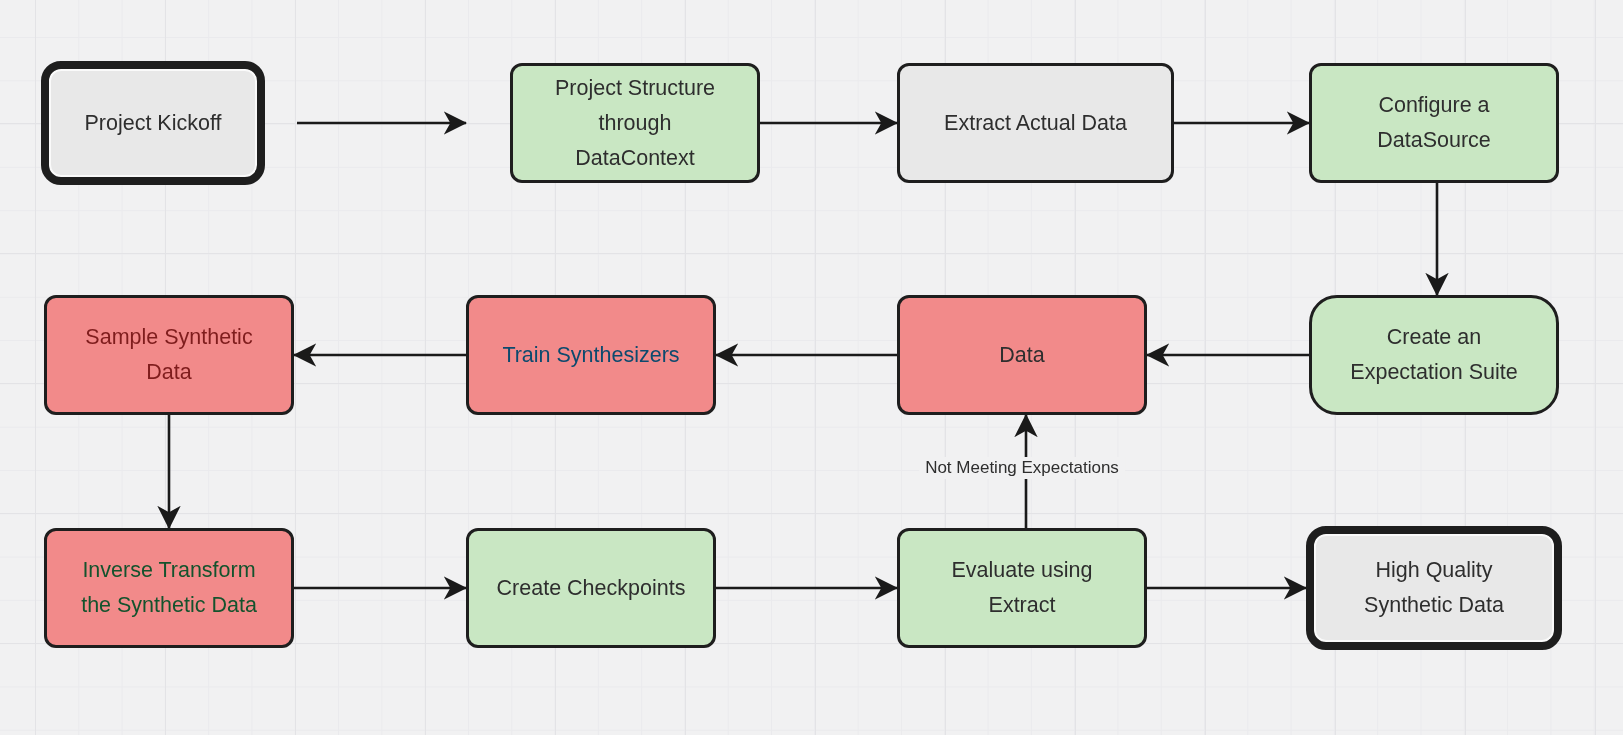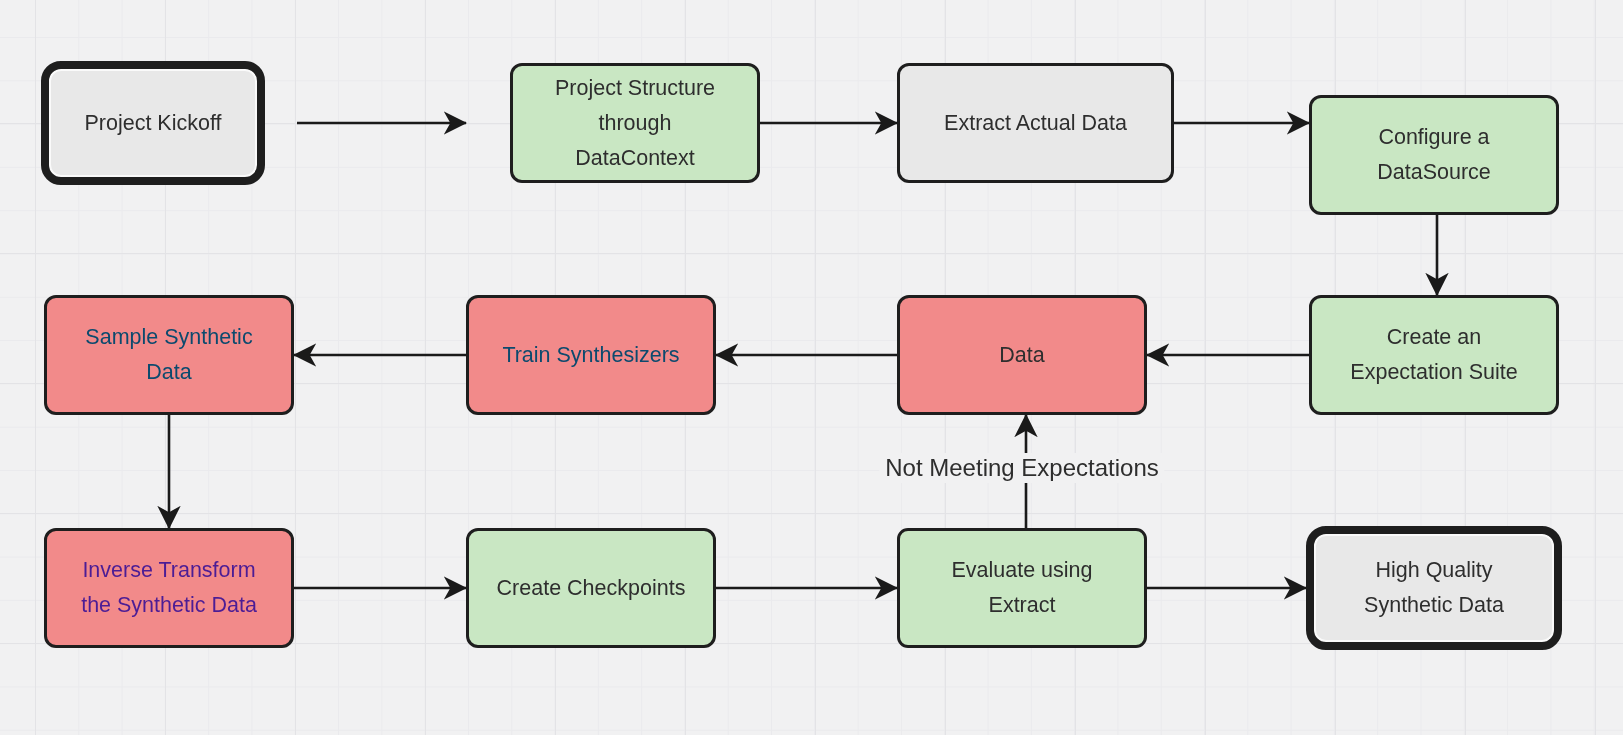--- a/index.html
+++ b/index.html
@@ -32,21 +32,21 @@
     border-width:8px;
     border-radius:20px;
     box-shadow:inset 0 0 0 2px #fafafa;
   }
   .node-line{white-space:nowrap;}
   .edge-label{
     position:absolute;
     transform:translate(-50%,-50%);
     background:#f1f1f2;
     padding:1px 6px;
-    font-size:24px;
+    font-size:17px;
     white-space:nowrap;
   }
 </style>
 </head>
 <body>
 
 <div id="canvas">
   <svg id="edge-layer" xmlns="http://www.w3.org/2000/svg">
     <defs>
       <marker id="arrowhead" viewBox="0 0 10 10" refX="9.5" refY="5" markerWidth="9" markerHeight="9" orient="auto-start-reverse" markerUnits="strokeWidth">
@@ -71,46 +71,46 @@
       <div class="node-line">Project Kickoff</div>
     </div>
     <div class="node process" style="left: 466px; top: 63px; width: 250px; height: 120px; background: rgb(201, 231, 195); border-color: rgb(30, 30, 30); color: rgb(46, 46, 46); margin-left: 44px;">
       <div class="node-line">Project Structure</div>
       <div class="node-line">through</div>
       <div class="node-line">DataContext</div>
     </div>
     <div class="node process" style="left: 897px; top: 63px; width: 277px; height: 120px; background: rgb(232, 232, 232); border-color: rgb(30, 30, 30); color: rgb(46, 46, 46);">
       <div class="node-line">Extract Actual Data</div>
     </div>
-    <div class="node process" style="left: 1309px; top: 63px; width: 250px; height: 120px; background: rgb(201, 231, 195); border-color: rgb(30, 30, 30); color: rgb(46, 46, 46); margin-top: 32px;">
+    <div class="node process" style="left: 1309px; top: 63px; width: 250px; height: 120px; background: rgb(201, 231, 195); border-color: rgb(30, 30, 30); color: rgb(46, 46, 46);">
       <div class="node-line">Configure a</div>
       <div class="node-line">DataSource</div>
     </div>
-    <div class="node process" style="left: 1309px; top: 295px; width: 250px; height: 120px; background: rgb(201, 231, 195); border-color: rgb(30, 30, 30); color: rgb(46, 46, 46);">
+    <div class="node process" style="left: 1309px; top: 295px; width: 250px; height: 120px; background: rgb(201, 231, 195); border-color: rgb(30, 30, 30); color: rgb(46, 46, 46); border-radius: 28px;">
       <div class="node-line">Create an</div>
       <div class="node-line">Expectation Suite</div>
     </div>
     <div class="node process" style="left: 897px; top: 295px; width: 250px; height: 120px; background: rgb(242, 138, 138); border-color: rgb(30, 30, 30); color: rgb(46, 46, 46);">
       <div class="node-line">Data</div>
     </div>
     <div class="node process" style="left: 466px; top: 295px; width: 250px; height: 120px; background: rgb(242, 138, 138); border-color: rgb(30, 30, 30); color: #0c4a6e;">
       <div class="node-line">Train Synthesizers</div>
     </div>
-    <div class="node process" style="left: 44px; top: 295px; width: 250px; height: 120px; background: rgb(242, 138, 138); border-color: rgb(30, 30, 30); color: #0c4a6e;">
+    <div class="node process" style="left: 44px; top: 295px; width: 250px; height: 120px; background: rgb(242, 138, 138); border-color: rgb(30, 30, 30); color: #7f1d1d;">
       <div class="node-line">Sample Synthetic</div>
       <div class="node-line">Data</div>
     </div>
-    <div class="node process" style="left: 44px; top: 528px; width: 250px; height: 120px; background: rgb(242, 138, 138); border-color: rgb(30, 30, 30); color: #4c1d95;">
+    <div class="node process" style="left: 44px; top: 528px; width: 250px; height: 120px; background: rgb(242, 138, 138); border-color: rgb(30, 30, 30); color: #14532d;">
       <div class="node-line">Inverse Transform</div>
       <div class="node-line">the Synthetic Data</div>
     </div>
     <div class="node process" style="left: 466px; top: 528px; width: 250px; height: 120px; background: rgb(201, 231, 195); border-color: rgb(30, 30, 30); color: rgb(46, 46, 46);">
       <div class="node-line">Create Checkpoints</div>
     </div>
-    <div class="node process" style="left: 897px; top: 528px; width: 250px; height: 120px; background: rgb(201, 231, 195); border-color: rgb(30, 30, 30); color: rgb(46, 46, 46); border-radius: 11px;">
+    <div class="node process" style="left: 897px; top: 528px; width: 250px; height: 120px; background: rgb(201, 231, 195); border-color: rgb(30, 30, 30); color: rgb(46, 46, 46);">
       <div class="node-line">Evaluate using</div>
       <div class="node-line">Extract</div>
     </div>
     <div class="node terminal" style="left: 1306px; top: 526px; width: 256px; height: 124px; background: rgb(232, 232, 232); border-color: rgb(30, 30, 30); color: rgb(46, 46, 46);">
       <div class="node-line">High Quality</div>
       <div class="node-line">Synthetic Data</div>
     </div>
   </div>
 
 </body></html>

